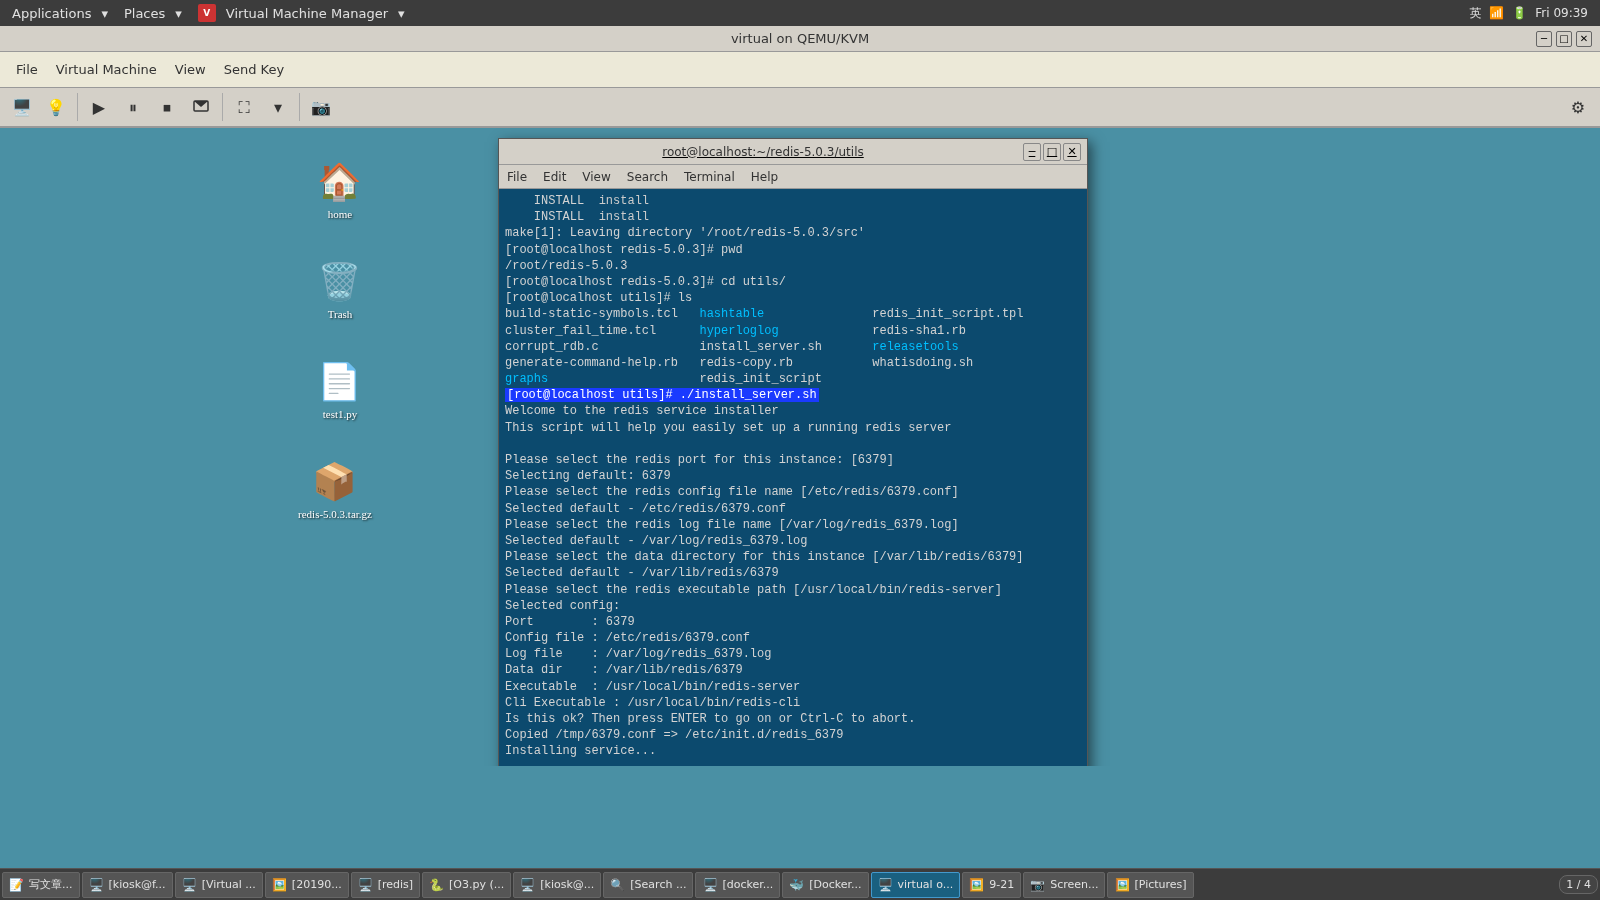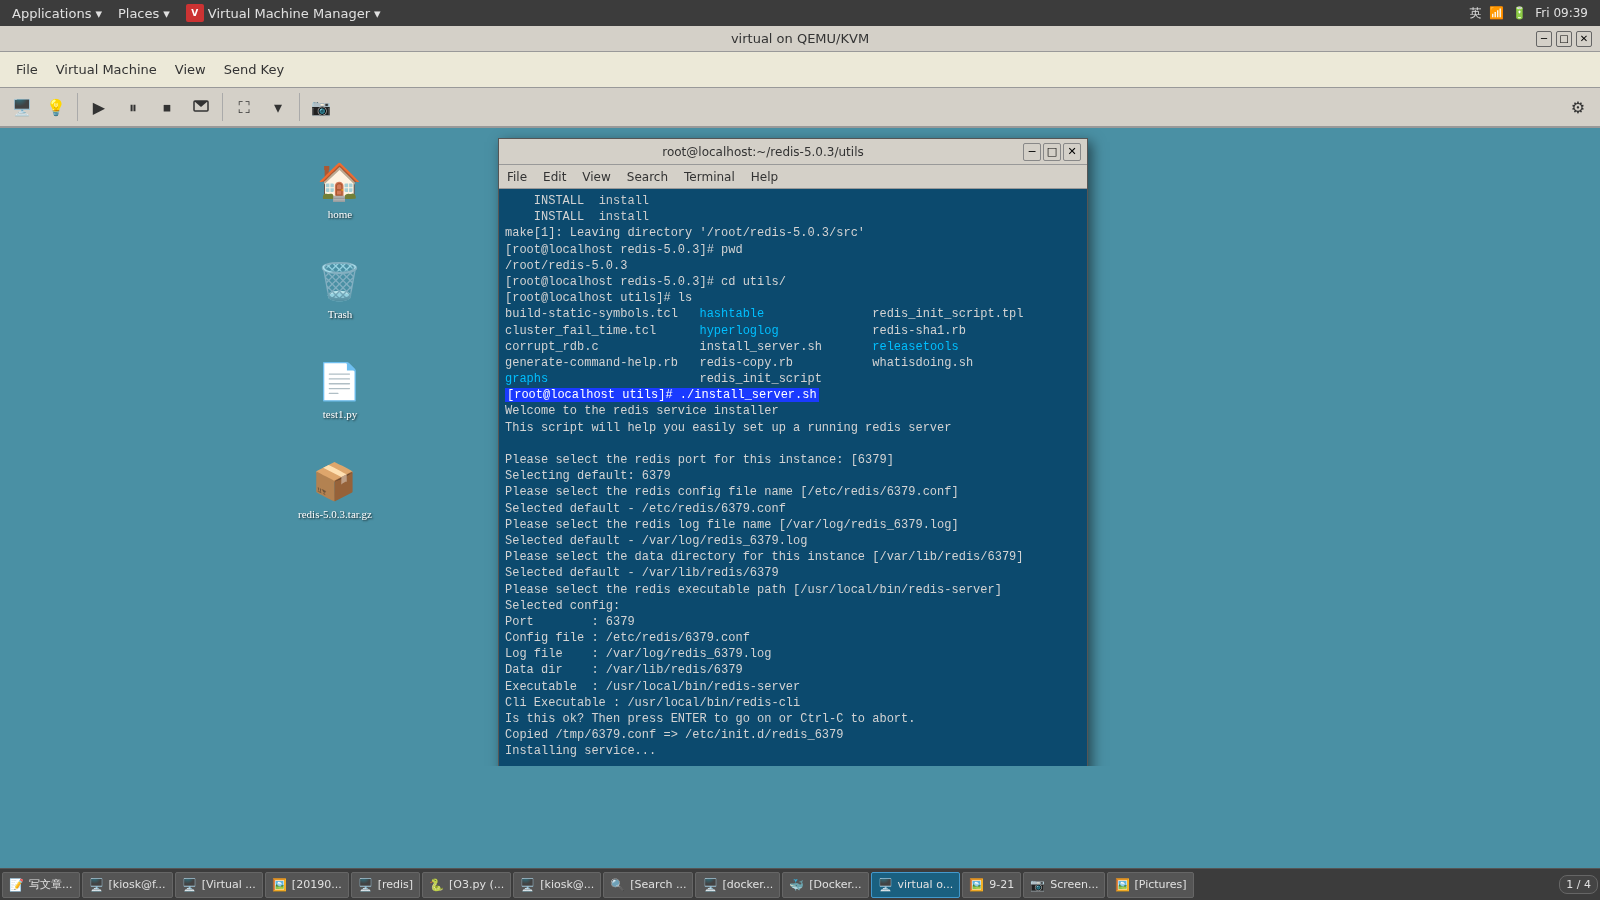--- a/index.html
+++ b/index.html
@@ -20,21 +20,21 @@
       align-items: center;
       color: #e0e0e0;
       font-size: 13px;
       padding: 0 4px;
     }
     .top-menu-item {
       padding: 2px 8px;
       cursor: pointer;
       display: flex;
       align-items: center;
-      gap: 4px;
+      gap: 10px;
     }
     .top-menu-sep { flex: 1; }
     .top-menu-right {
       display: flex;
       align-items: center;
       gap: 8px;
       padding-right: 8px;
       font-size: 12px;
     }
     .vm-manager-logo {
@@ -163,20 +163,21 @@
       flex-direction: column;
       box-shadow: 4px 4px 12px rgba(0,0,0,0.5);
     }
     #terminal-titlebar {
       height: 26px;
       background: #d4d0c8;
       display: flex;
       align-items: center;
       padding: 0 6px;
       border-bottom: 1px solid #999;
+      text-decoration: underline;
     }
     #terminal-titlebar .term-title {
       flex: 1;
       text-align: center;
       font-size: 12px;
       color: #333;
     }
     .term-win-btn {
       width: 18px; height: 18px;
       border: 1px solid #888;

